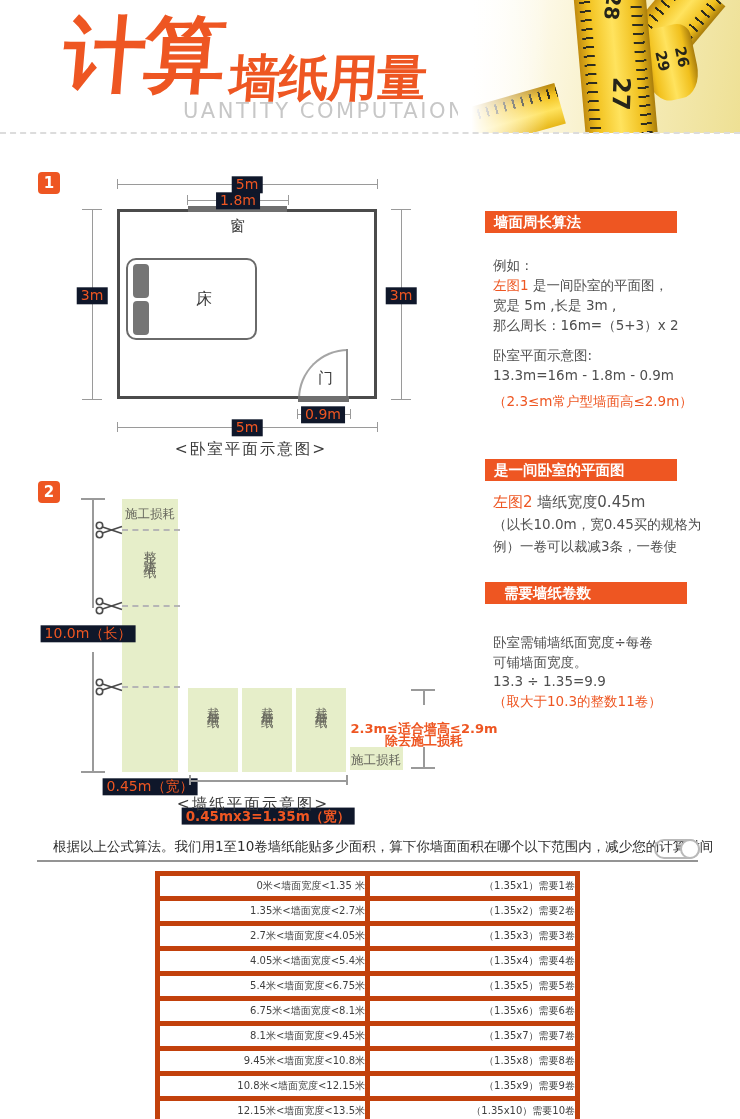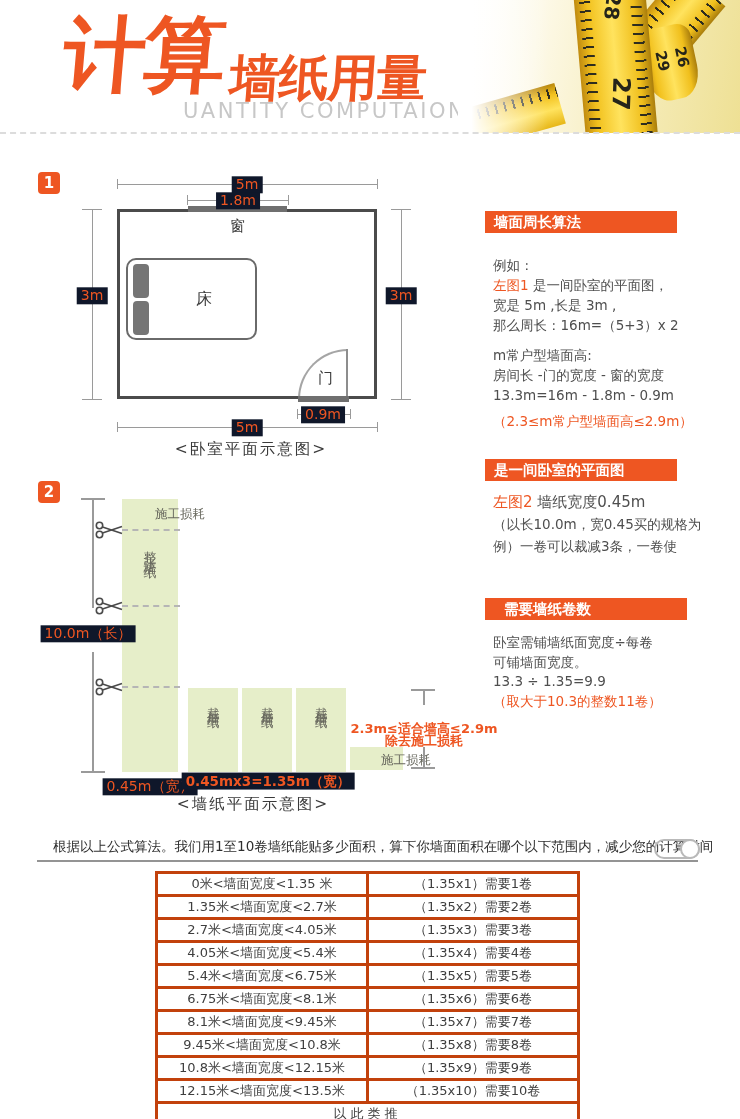--- a/index.html
+++ b/index.html
@@ -47,41 +47,41 @@
   #door-arc{left:298px;top:349px;width:50px;height:50px;border-top:2px solid #a5a5a5;border-left:2px solid #a5a5a5;border-top-left-radius:100%;box-sizing:border-box;}
   #door-leaf{left:346px;top:349px;width:0;height:50px;border-left:2px solid #8d8d8d;}
   #bed{left:126px;top:258px;width:131px;height:82px;border:2px solid #6a6a6a;border-radius:10px;box-sizing:border-box;}
   .pillow{position:absolute;width:16px;height:34px;background:#757575;border-radius:4px;}
   .room-label{position:absolute;font-size:15px;color:#3a3a3a;line-height:1;}
 
   .caption{position:absolute;transform:translateX(-50%);font-size:15.5px;letter-spacing:2px;color:#3a3a3a;white-space:nowrap;}
 
   
   .greenbox{position:absolute;background:var(--green);}
-  .strip-label{position:absolute;font-size:12.5px;color:#68685e;white-space:nowrap;margin-left:30px;}
+  .strip-label{position:absolute;font-size:12.5px;color:#68685e;white-space:nowrap;}
   .vtext{position:absolute;writing-mode:vertical-rl;text-orientation:upright;letter-spacing:5px;color:#68685e;font-size:13px;line-height:1;}
   .cutline{position:absolute;height:0;border-top:2px dashed #b5b5b5;}
   .scissors{position:absolute;width:28px;height:18px;}
   .orange-note{position:absolute;transform:translate(-50%,-50%);color:var(--accent);font-size:13px;line-height:1.2;white-space:nowrap;font-weight:bold;}
 
   
   .panel-h{position:absolute;left:485px;width:183px;height:22px;background:var(--accent);color:#fff;font-size:14.5px;font-weight:bold;line-height:22px;padding-left:9px;box-sizing:content-box;white-space:nowrap;}
   .panel-body{position:absolute;left:493px;font-size:13.5px;line-height:20px;color:var(--txt);white-space:nowrap;}
   .orange{color:var(--accent);}
   .gap10{height:10px;} .gap6{height:6px;}
   .big-line{font-size:15px;}
 
   
   #intro{left:53px;top:838px;font-size:13.5px;color:#2e2e2e;white-space:nowrap;}
   #bottom-rule{left:37px;top:860px;width:661px;border-top:2px solid #949494;}
   #pill{left:654px;top:839px;width:46px;height:20px;border:2px solid #b9b9b9;border-radius:12px;box-sizing:border-box;}
   #pill-circle{position:absolute;right:-2px;top:-2px;width:20px;height:20px;border:2px solid #b9b9b9;border-radius:50%;box-sizing:border-box;background:#fff;}
 
   #rolls-table{position:absolute;left:155px;top:871px;width:425px;border-collapse:collapse;table-layout:fixed;}
-  #rolls-table td{border:3px solid #c2410c;height:20px;font-size:13px;color:#3e3e3e;text-align:center;padding:0;white-space:nowrap;}
+  #rolls-table td{border:5px solid #c2410c;height:20px;font-size:10px;color:#3e3e3e;text-align:right;padding:0;white-space:nowrap;}
   #rolls-table td.footer{letter-spacing:4px;}
 </style>
 </head>
 <body>
 
 <div id="page">
 
   <div id="tape-photo" class="abs">
     <div class="tape-band-h" style="left:4px;top:96px;width:100px;height:42px;transform:rotate(-16deg);">
       <div class="tick-t"></div>
@@ -156,22 +156,21 @@
 
   <div class="caption" style="left:251px;top:439px;">&lt;卧室平面示意图&gt;</div>
 
   <div class="panel-h" style="top:211px;">墙面周长算法</div>
   <div class="panel-body" style="top:255px;">
     <div>例如：</div>
     <div><span class="orange">左图1</span><span> 是一间卧室的平面图，</span></div>
     <div>宽是 5m ,长是 3m ,</div>
     <div>那么周长：16m=（5+3）x 2</div>
     <div class="gap10"></div>
-    <div>m常户型墙面高:</div>
-    <div>房间长 -门的宽度 - 窗的宽度</div>
+    <div>卧室平面示意图:</div>
     <div>13.3m=16m - 1.8m - 0.9m</div>
     <div class="gap6"></div>
     <div class="orange">（2.3≤m常户型墙面高≤2.9m）</div>
   </div>
 
   <div class="abs badge" style="left:38px;top:481px;">2</div>
 
   <div class="greenbox" style="left:122px;top:499px;width:56px;height:273px;"></div>
   <div class="strip-label" style="left:150px;top:506px;transform:translateX(-50%);">施工损耗</div>
   <div class="cutline" style="left:122px;top:529px;width:58px;"></div>
@@ -219,32 +218,32 @@
   <div class="tickh2" style="left:411px;top:689px;"></div>
   <div class="dimv2" style="left:423px;top:689px;height:16px;"></div>
   <div class="orange-note" style="left:424px;top:713px;margin-top:28px;">除去施工损耗</div>
   <div class="orange-note" style="left:424px;top:729px;">2.3m≤适合墙高≤2.9m</div>
   <div class="dimv2" style="left:423px;top:747px;height:21px;"></div>
   <div class="tickh2" style="left:411px;top:767px;"></div>
 
   <div class="tickv2" style="left:189px;top:775px;"></div>
   <div class="dimh2" style="left:190px;top:780px;width:157px;"></div>
   <div class="tickv2" style="left:346px;top:775px;"></div>
-  <div class="dimlabel" style="left:268px;top:781px;font-size:13.5px;font-weight:bold;">0.45mx3=1.35m（宽）</div>
+  <div class="dimlabel" style="left:268px;top:816px;font-size:13.5px;font-weight:bold;">0.45mx3=1.35m（宽）</div>
 
   <div class="caption" style="left:253px;top:794px;">&lt;墙纸平面示意图&gt;</div>
 
   <div class="panel-h" style="top:459px;">是一间卧室的平面图</div>
   <div class="panel-body" style="top:491px;line-height:22px;">
     <div class="big-line"><span class="orange">左图2</span><span> 墙纸宽度0.45m</span></div>
     <div>（以长10.0m，宽0.45买的规格为</div>
     <div>例）一卷可以裁减3条，一卷使</div>
   </div>
 
-  <div class="panel-h" style="top:598px;padding-left:19px;">需要墙纸卷数</div>
+  <div class="panel-h" style="top:582px;padding-left:19px;">需要墙纸卷数</div>
   <div class="panel-body" style="top:633px;line-height:19.5px;">
     <div>卧室需铺墙纸面宽度÷每卷</div>
     <div>可铺墙面宽度。</div>
     <div>13.3 ÷ 1.35=9.9</div>
     <div class="orange">（取大于10.3的整数11卷）</div>
   </div>
 
   <div id="intro" class="abs">根据以上公式算法。我们用1至10卷墙纸能贴多少面积，算下你墙面面积在哪个以下范围内，减少您的计算时间</div>
   <div id="pill" class="abs">
     <div id="pill-circle"></div>

